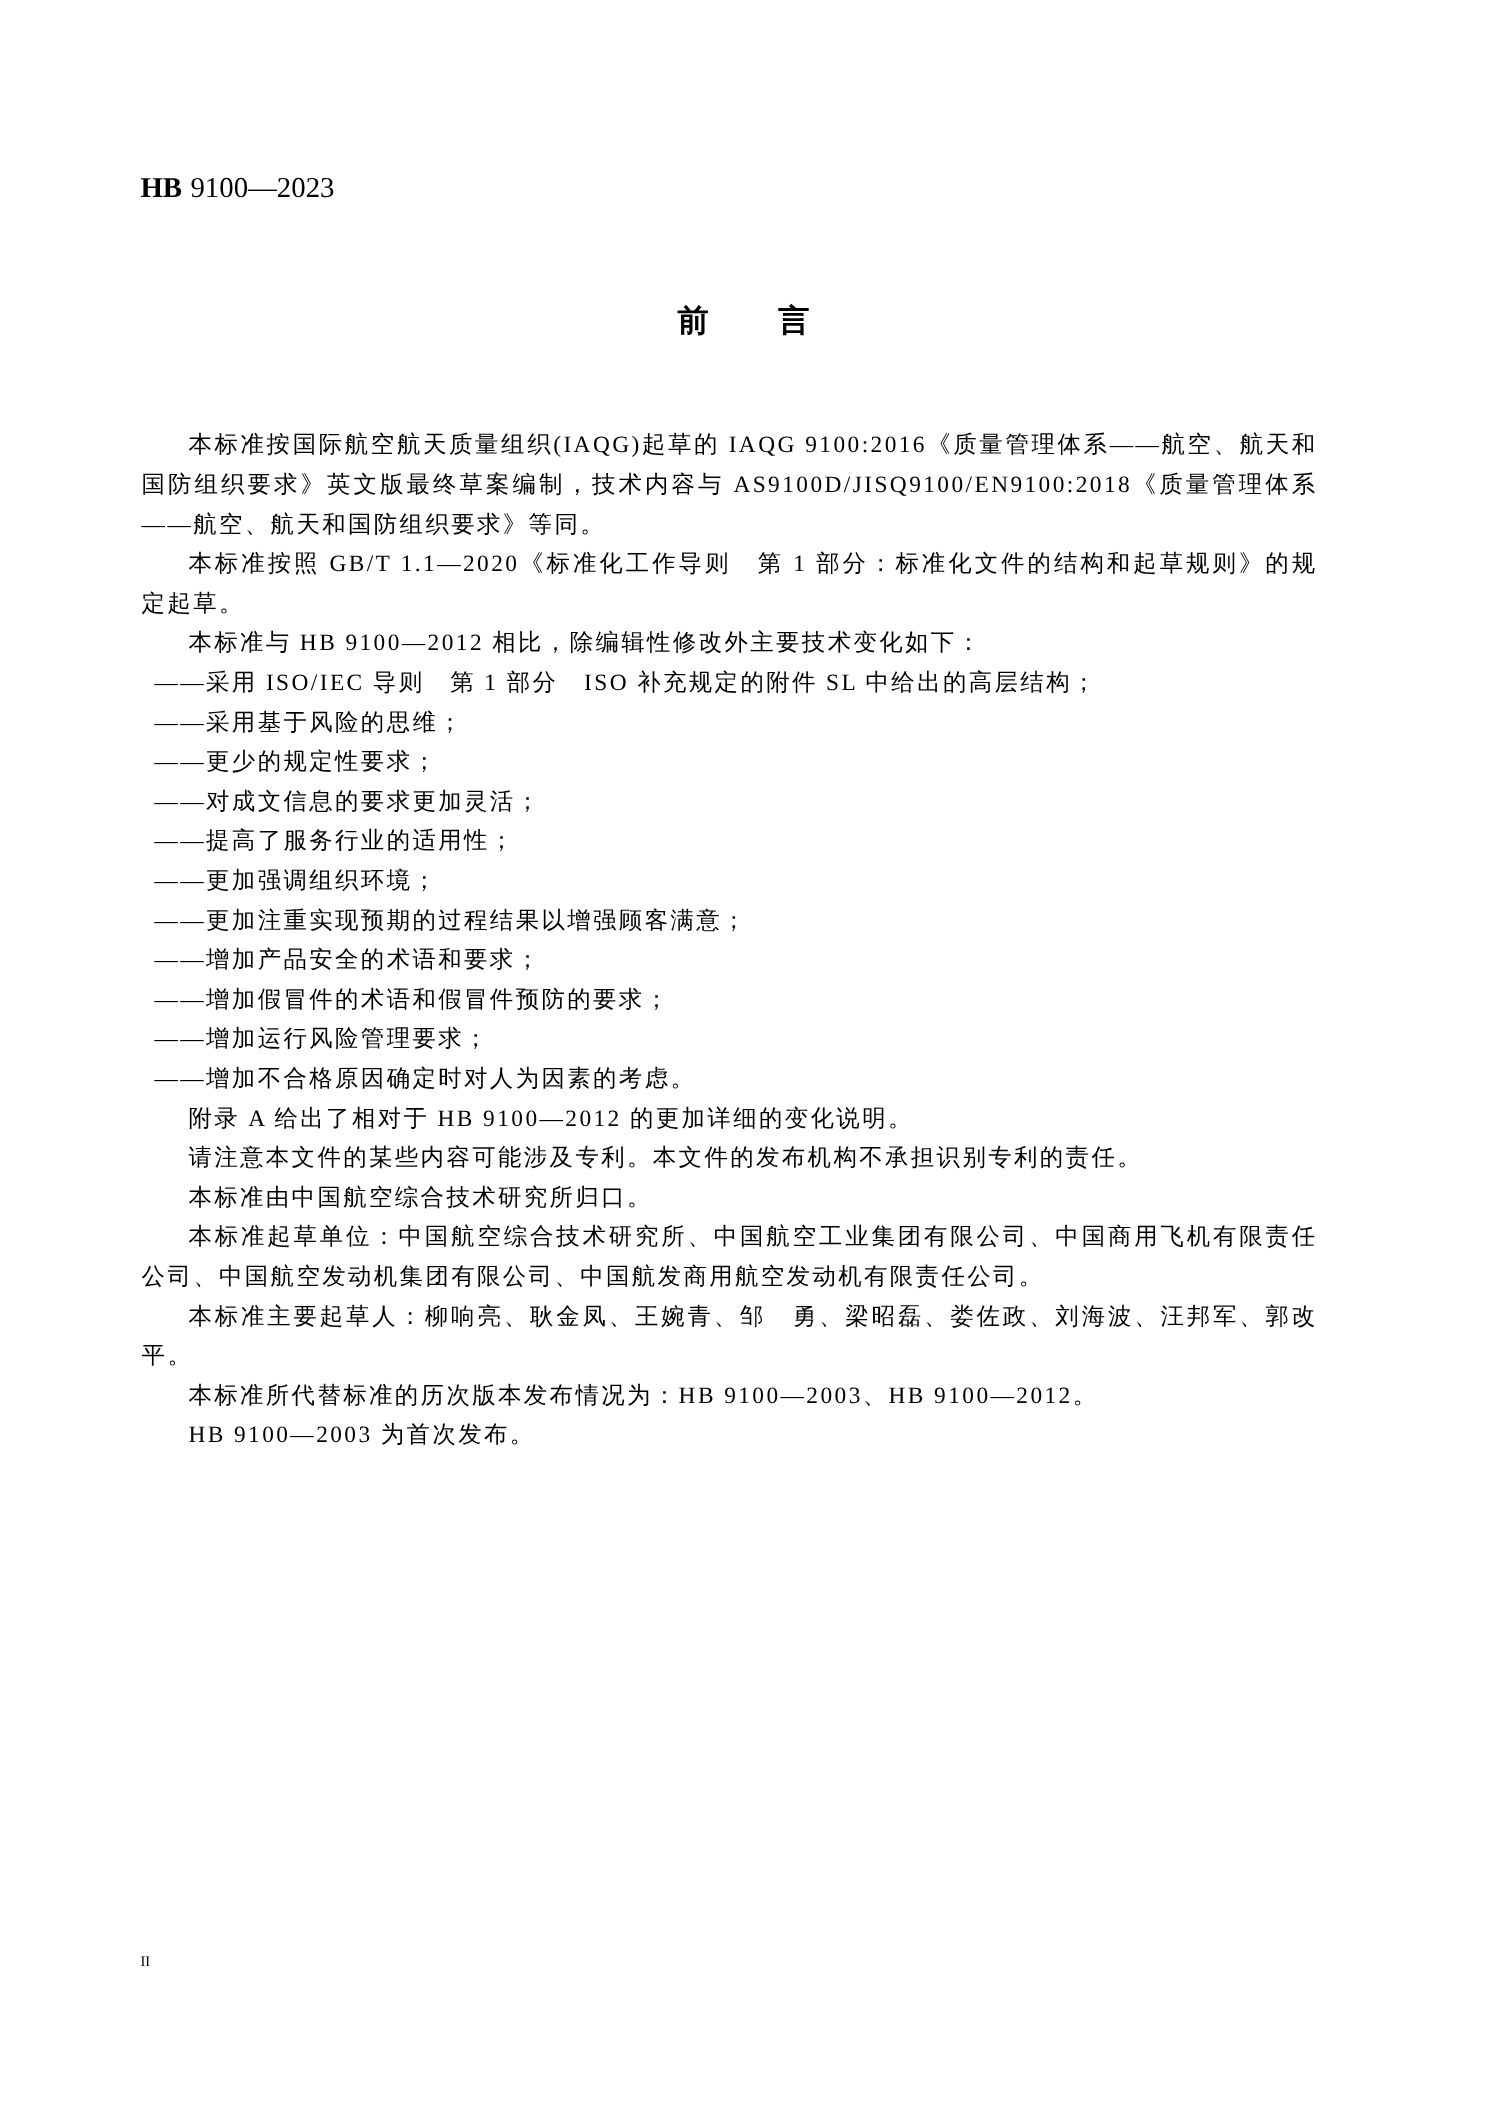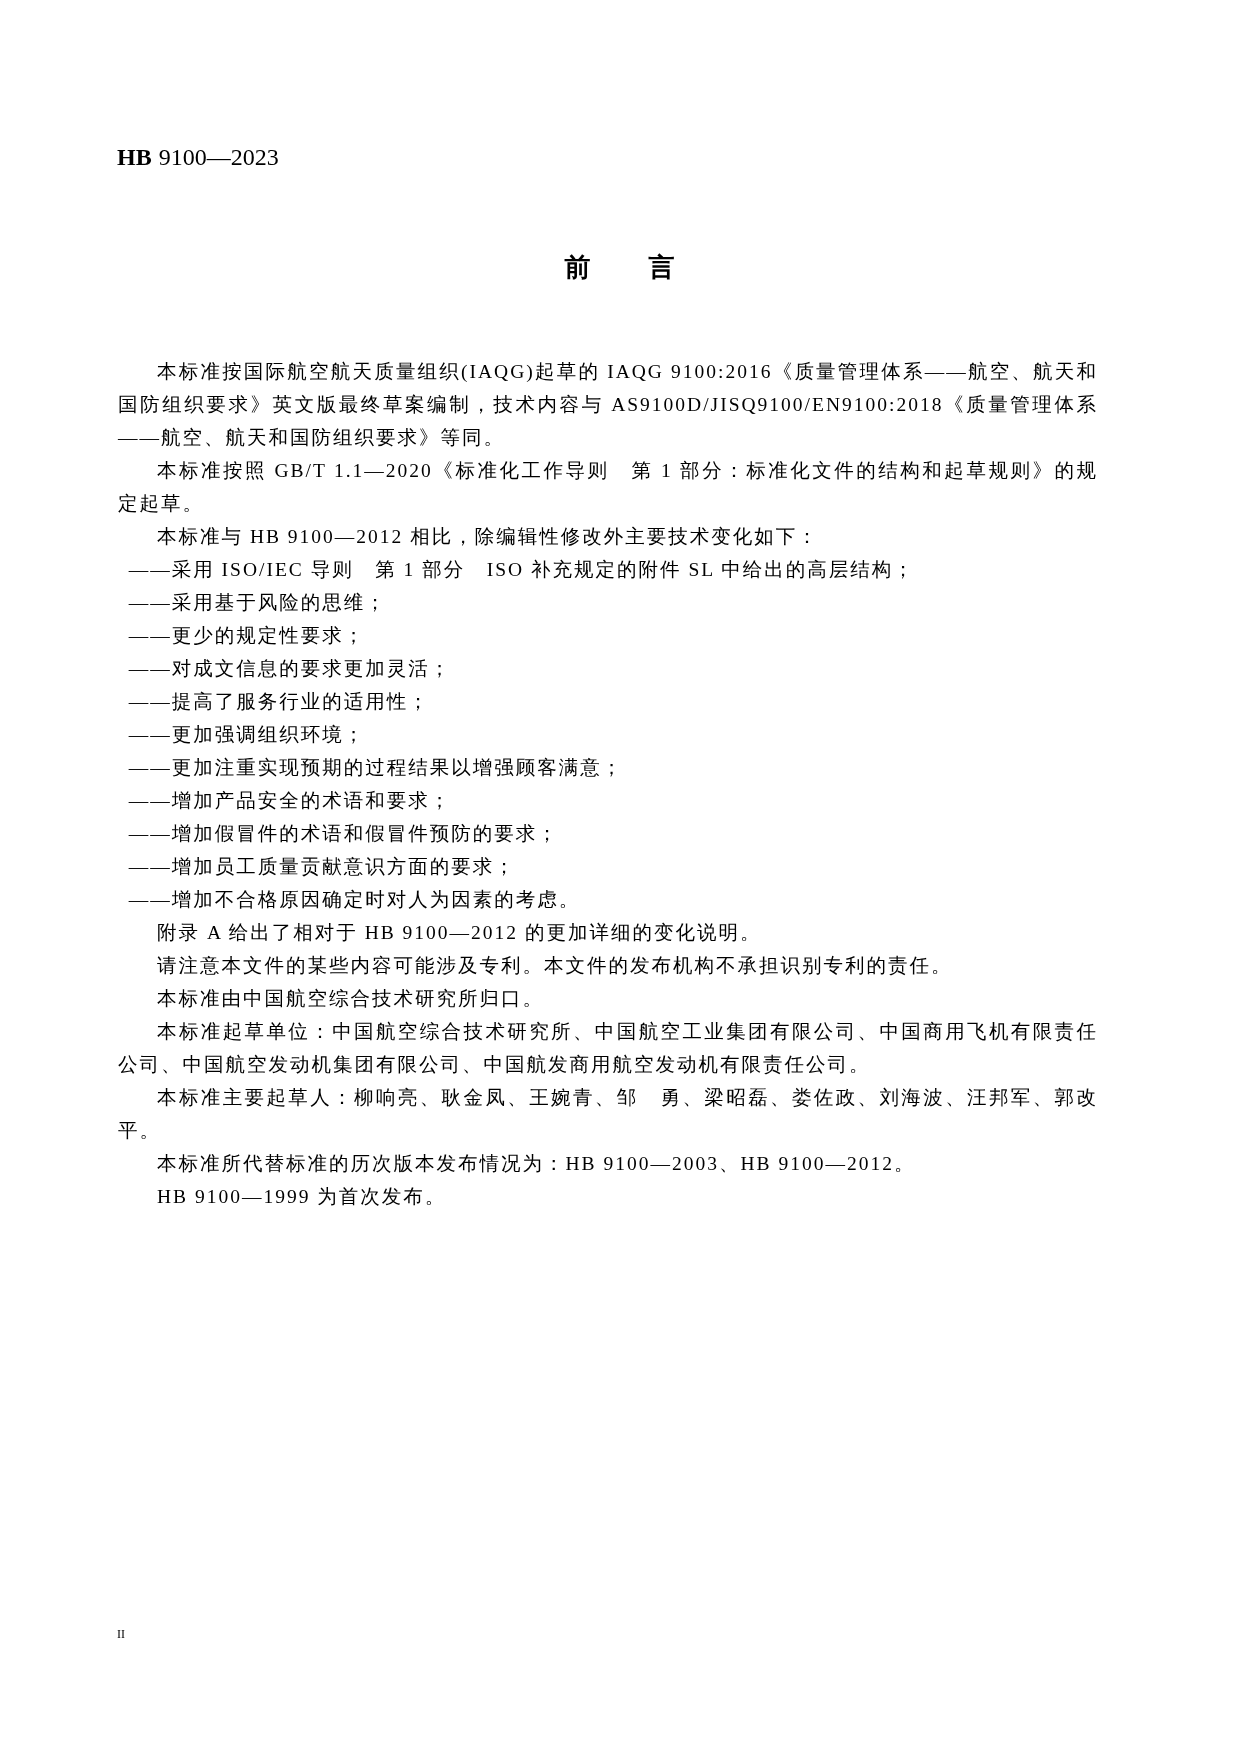--- a/index.html
+++ b/index.html
@@ -86,26 +86,26 @@
       <p class="para indent">本标准与 HB 9100—2012 相比，除编辑性修改外主要技术变化如下：</p>
       <p class="para dash">——采用 ISO/IEC 导则　第 1 部分　ISO 补充规定的附件 SL 中给出的高层结构；</p>
       <p class="para dash">——采用基于风险的思维；</p>
       <p class="para dash">——更少的规定性要求；</p>
       <p class="para dash">——对成文信息的要求更加灵活；</p>
       <p class="para dash">——提高了服务行业的适用性；</p>
       <p class="para dash">——更加强调组织环境；</p>
       <p class="para dash">——更加注重实现预期的过程结果以增强顾客满意；</p>
       <p class="para dash">——增加产品安全的术语和要求；</p>
       <p class="para dash">——增加假冒件的术语和假冒件预防的要求；</p>
-      <p class="para dash">——增加员工质量贡献意识方面的要求；</p>
+      <p class="para dash">——增加运行风险管理要求；</p>
       <p class="para dash">——增加不合格原因确定时对人为因素的考虑。</p>
       <p class="para indent">附录 A 给出了相对于 HB 9100—2012 的更加详细的变化说明。</p>
       <p class="para indent">请注意本文件的某些内容可能涉及专利。本文件的发布机构不承担识别专利的责任。</p>
       <p class="para indent">本标准由中国航空综合技术研究所归口。</p>
       <p class="para indent">本标准起草单位：中国航空综合技术研究所、中国航空工业集团有限公司、中国商用飞机有限责任公司、中国航空发动机集团有限公司、中国航发商用航空发动机有限责任公司。</p>
       <p class="para indent">本标准主要起草人：柳响亮、耿金凤、王婉青、邹　勇、梁昭磊、娄佐政、刘海波、汪邦军、郭改平。</p>
       <p class="para indent">本标准所代替标准的历次版本发布情况为：HB 9100—2003、HB 9100—2012。</p>
-      <p class="para indent">HB 9100—1999 为首次发布。</p>
+      <p class="para indent">HB 9100—2003 为首次发布。</p>
     </div>
 
   <div class="page-number">II</div>
 
 </div>
 
 </body></html>

